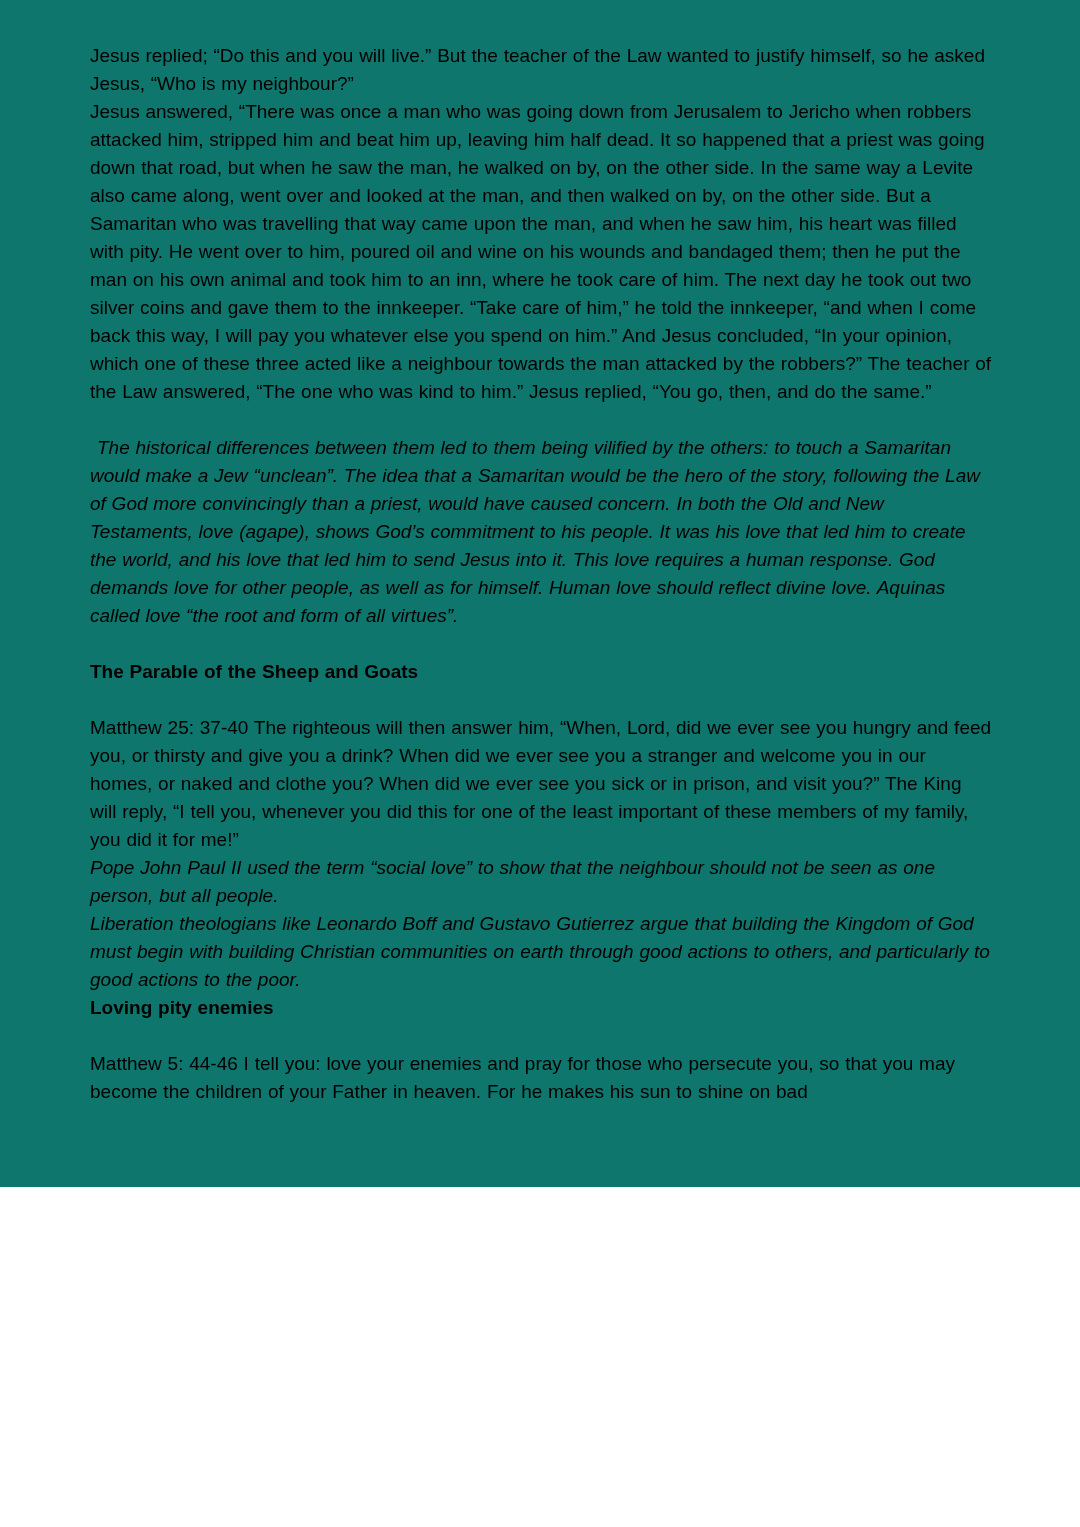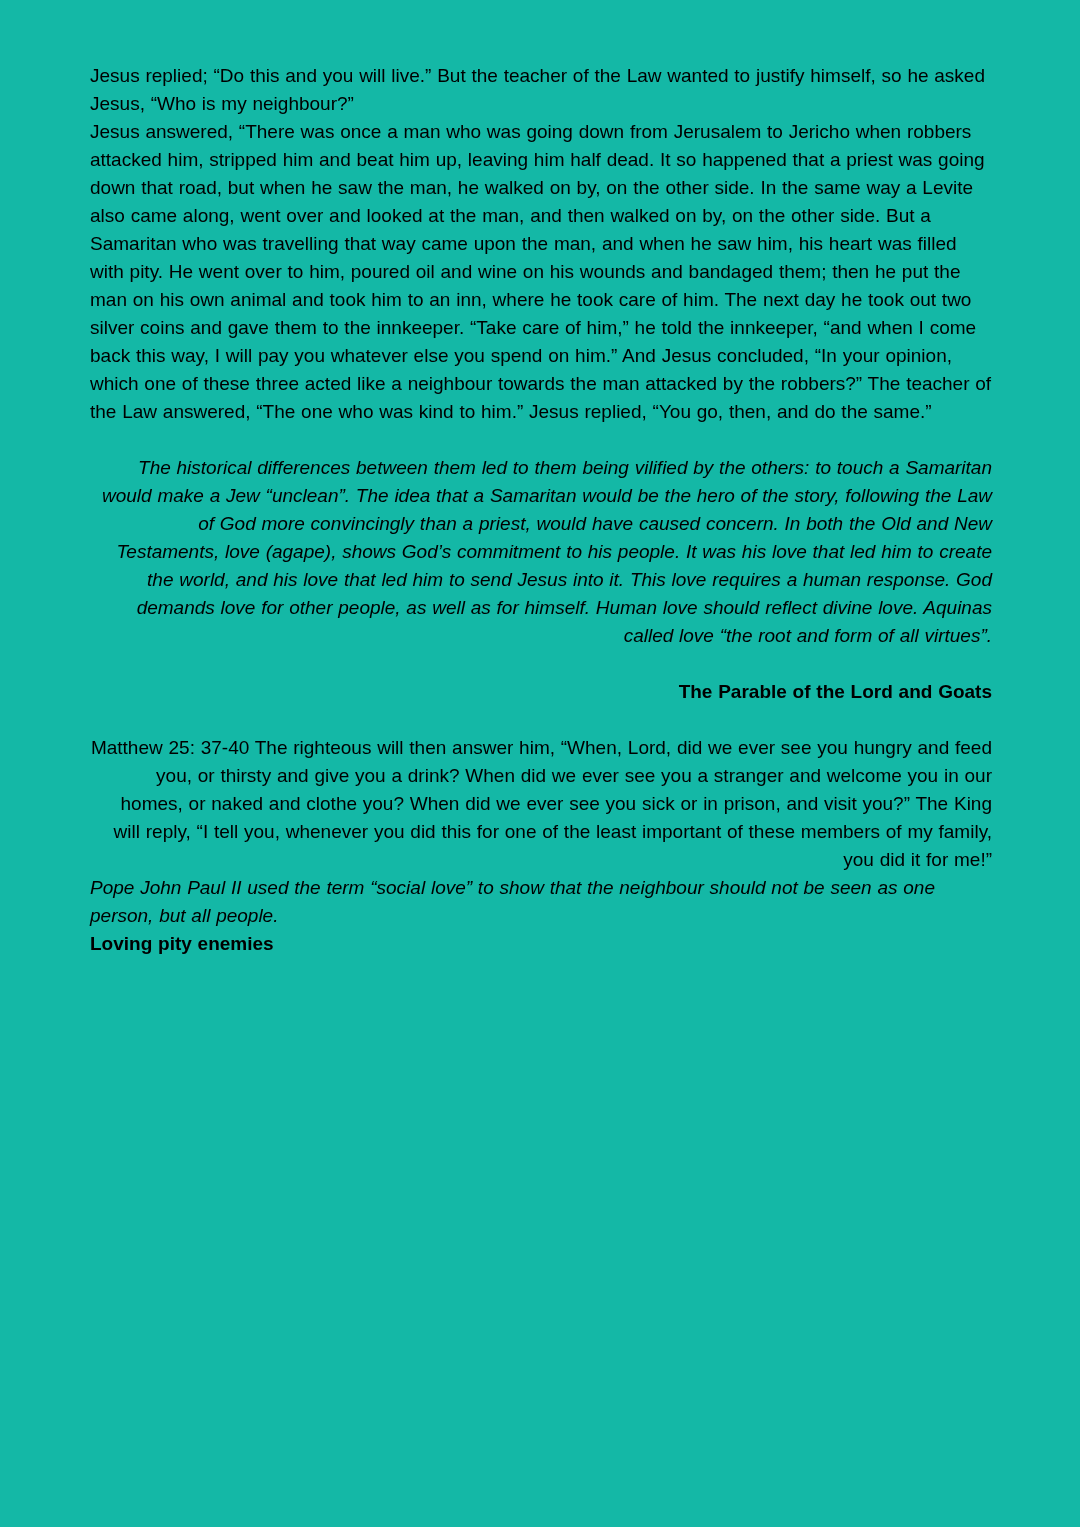--- a/index.html
+++ b/index.html
@@ -2,38 +2,37 @@
 <html><head>
 <meta charset="utf-8">
 <style>
   html, body {
     margin: 0;
     padding: 0;
     background: #ffffff;
   }
   .page {
     width: 1080px;
-    height: 1527px;
+    height: 1187px;
     box-sizing: border-box;
-    background: #14b8a6;
-    padding: 62px 88px 0 90px;
+    background: #0f766e;
+    padding: 42px 88px 0 90px;
     font-family: "Liberation Sans", "DejaVu Sans", sans-serif;
     font-size: 19px;
     line-height: 28px;
     color: #000000;
     overflow: hidden;
   }
   .para {
     margin: 0;
     text-align: left;
     word-spacing: 0.5px;
   }
   .mt {
     margin-top: 28px;
-    text-align: right;
   }
   .italic {
     font-style: italic;
   }
   .bold {
     font-weight: bold;
   }
   .indent-sm {
     text-indent: 7px;
   }
@@ -42,24 +41,26 @@
 <body>
 
 <div class="page">
   <p class="para">Jesus replied; “Do this and you will live.” But the teacher of the Law wanted to justify himself, so he asked Jesus, “Who is my neighbour?”</p>
 
   <p class="para">Jesus answered, “There was once a man who was going down from Jerusalem to Jericho when robbers attacked him, stripped him and beat him up, leaving him half dead. It so happened that a priest was going down that road, but when he saw the man, he walked on by, on the other side. In the same way a Levite also came along, went over and looked at the man, and then walked on by, on the other side. But a Samaritan who was travelling that way came upon the man, and when he saw him, his heart was filled with pity. He went over to him, poured oil and wine on his wounds and bandaged them; then he put the man on his own animal and took him to an inn, where he took care of him. The next day he took out two silver coins and gave them to the innkeeper. “Take care of him,” he told the innkeeper, “and when I come back this way, I will pay you whatever else you spend on him.” And Jesus concluded, “In your opinion, which one of these three acted like a neighbour towards the man attacked by the robbers?” The teacher of the Law answered, “The one who was kind to him.” Jesus replied, “You go, then, and do the same.”</p>
 
 
   <p class="para italic mt indent-sm">The historical differences between them led to them being vilified by the others: to touch a Samaritan would make a Jew “unclean”. The idea that a Samaritan would be the hero of the story, following the Law of God more convincingly than a priest, would have caused concern. In both the Old and New Testaments, love (agape), shows God’s commitment to his people. It was his love that led him to create the world, and his love that led him to send Jesus into it. This love requires a human response. God demands love for other people, as well as for himself. Human love should reflect divine love. Aquinas called love “the root and form of all virtues”.</p>
 
-  <p class="para bold mt">The Parable of the Lord and Goats</p>
+  <p class="para bold mt">The Parable of the Sheep and Goats</p>
 
   <p class="para mt">Matthew 25: 37-40 The righteous will then answer him, “When, Lord, did we ever see you hungry and feed you, or thirsty and give you a drink? When did we ever see you a stranger and welcome you in our homes, or naked and clothe you? When did we ever see you sick or in prison, and visit you?” The King will reply, “I tell you, whenever you did this for one of the least important of these members of my family, you did it for me!”</p>
 
 
   <p class="para italic">Pope John Paul II used the term “social love” to show that the neighbour should not be seen as one person, but all people.</p>
 
+  <p class="para italic">Liberation theologians like Leonardo Boff and Gustavo Gutierrez argue that building the Kingdom of God must begin with building Christian communities on earth through good actions to others, and particularly to good actions to the poor.</p>
 
 
   <p class="para bold">Loving pity enemies</p>
 
+  <p class="para mt">Matthew 5: 44-46 I tell you: love your enemies and pray for those who persecute you, so that you may become the children of your Father in heaven. For he makes his sun to shine on bad</p>
 </div>
 
 </body></html>

